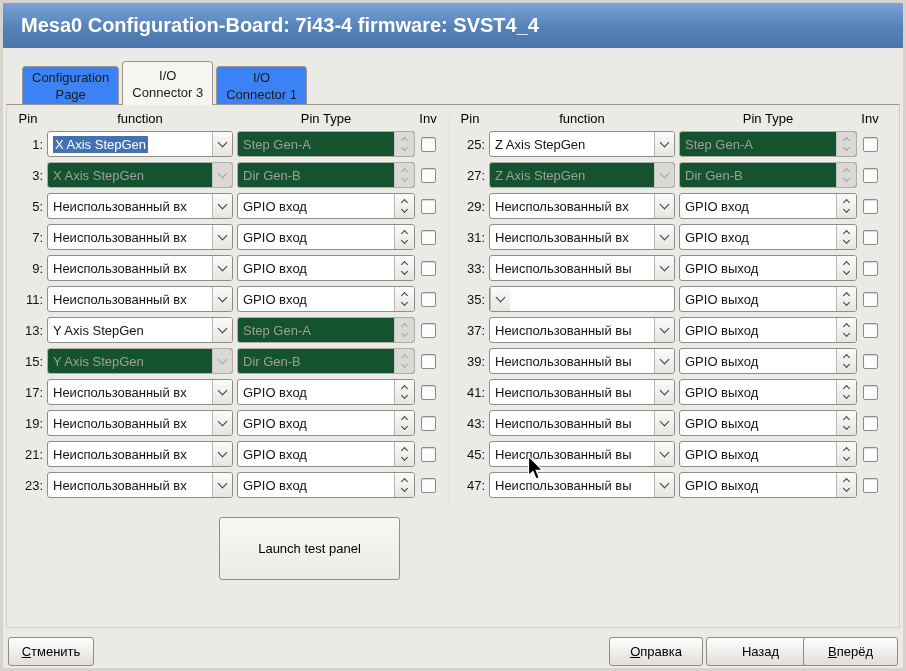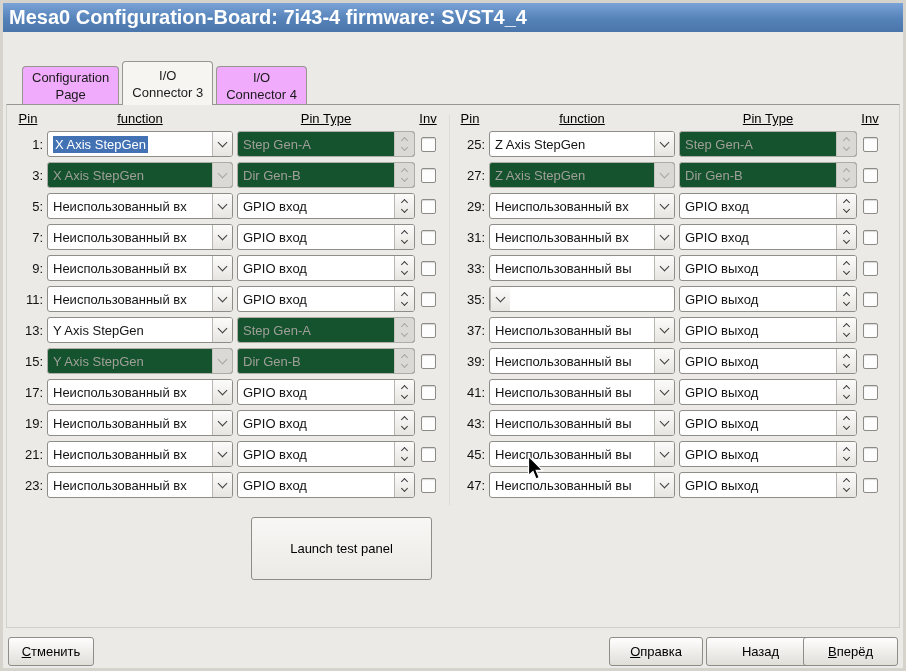--- a/index.html
+++ b/index.html
@@ -1,45 +1,45 @@
 <!DOCTYPE html>
 <html><head>
 <meta charset="utf-8">
 <style>
   html,body{margin:0;padding:0;}
   body{width:906px;height:671px;overflow:hidden;background:#e8e6e2;font-family:"Liberation Sans",sans-serif;}
   .window{position:relative;width:906px;height:671px;box-sizing:border-box;border:3px solid #d6d2cc;background:#eceae7;overflow:hidden;}
 
   
-  .titlebar{position:absolute;top:0;left:0;right:0;height:29px;
+  .titlebar{position:absolute;top:0;left:0;right:0;height:45px;
     background:linear-gradient(#7aa3d8 0%,#5582b8 55%,#4975aa 100%);
-    display:flex;align-items:center;padding-left:6px;box-sizing:border-box;}
+    display:flex;align-items:center;padding-left:18px;box-sizing:border-box;}
   .titlebar .title-text{font-size:20px;font-weight:bold;color:#ffffff;white-space:nowrap;}
 
   
   .tabs{position:absolute;left:19px;top:58px;display:flex;align-items:flex-end;z-index:3;}
   .tab{display:flex;flex-direction:column;align-items:center;justify-content:center;
-    padding:2px 9px;height:38px;background:#f0abfc;border:1px solid #98968f;border-bottom:none;
+    padding:2px 9px;height:38px;background:#3b82f6;border:1px solid #98968f;border-bottom:none;
     border-radius:4px 4px 0 0;margin-right:3px;margin-bottom:1px;font-size:13px;line-height:17px;color:#1a1a1a;
     box-sizing:border-box;cursor:default;text-align:center;}
   .tab.active{height:44px;background:#f6f5f2;margin-bottom:0;z-index:4;}
 
   
   .notebook{position:absolute;left:3px;right:3px;top:101px;bottom:40px;
     border-top:1px solid #98968f;border-left:1px solid #d2d0cb;border-right:1px solid #d2d0cb;border-bottom:1px solid #d2d0cb;}
 
   .vdivider{position:absolute;left:446px;top:112px;width:1px;height:390px;background:#dedcd8;}
 
   
   .pin-group{position:absolute;top:107px;width:424px;}
   #group-left{left:10px;}
   #group-right{left:452px;}
   .grid-header,.pin-row{display:grid;grid-template-columns:30px 186px 178px 18px;column-gap:4px;align-items:center;}
   .grid-header{height:17px;margin-bottom:4px;}
-  .grid-header .h{font-size:13px;color:#000;text-align:center;white-space:nowrap;text-decoration:underline;}
+  .grid-header .h{font-size:13px;color:#000;text-align:center;white-space:nowrap;}
   .pin-row{height:26px;margin-bottom:5px;}
   .pin-num{text-align:right;font-size:13px;color:#111;}
 
   
   .combo{display:flex;align-items:stretch;height:26px;background:#ffffff;border:1px solid #8f8d88;
     border-radius:3px;box-sizing:border-box;overflow:hidden;}
   .combo-text{flex:1;display:flex;align-items:center;padding:0 5px;font-size:13px;color:#141414;
     white-space:nowrap;overflow:hidden;}
   .combo-btn{width:19px;display:flex;align-items:center;justify-content:center;
     border-left:1px solid #b8b6b1;background:linear-gradient(#fbfbfa,#e7e5e1);}
@@ -59,21 +59,21 @@
 
   .checkbox{width:13px;height:13px;background:#fdfdfd;border:1px solid #8d8b86;border-radius:2px;
     box-shadow:inset 0 1px 1px rgba(0,0,0,0.15);justify-self:center;}
 
   
   .btn{position:absolute;height:29px;box-sizing:border-box;
     background:linear-gradient(#fefefe,#e1ded9);border:1px solid #8f8d88;border-radius:3px;
     font-family:"Liberation Sans",sans-serif;font-size:13px;color:#000;
     display:flex;align-items:center;justify-content:center;cursor:default;white-space:nowrap;}
   .accel{text-decoration:underline;}
-  #test-panel-btn{left:248px;top:514px;width:181px;height:63px;background:linear-gradient(#f8f7f5,#eceae6);}
+  #test-panel-btn{left:216px;top:514px;width:181px;height:63px;background:linear-gradient(#f8f7f5,#eceae6);}
   #help-btn{left:5px;top:634px;width:86px;}
   #cancel-btn{left:606px;top:634px;width:94px;}
   #back-btn{left:703px;top:634px;width:109px;}
   #forward-btn{left:800px;top:634px;width:95px;}
 
   .cursor{position:absolute;left:524px;top:452px;z-index:9;}
 </style>
 </head>
 <body>
 
@@ -87,21 +87,21 @@
     <div class="tab">
       <span>Configuration</span>
       <span>Page</span>
     </div>
     <div class="tab active">
       <span>I/O</span>
       <span>Connector 3</span>
     </div>
     <div class="tab">
       <span>I/O</span>
-      <span>Connector 4</span>
+      <span>Connector 1</span>
     </div>
   </div>
 
   <div class="notebook"></div>
   <div class="vdivider"></div>
 
   <div class="pin-group" id="group-left">
     <div class="grid-header">
       <span class="h">Pin</span>
       <span class="h">function</span>

